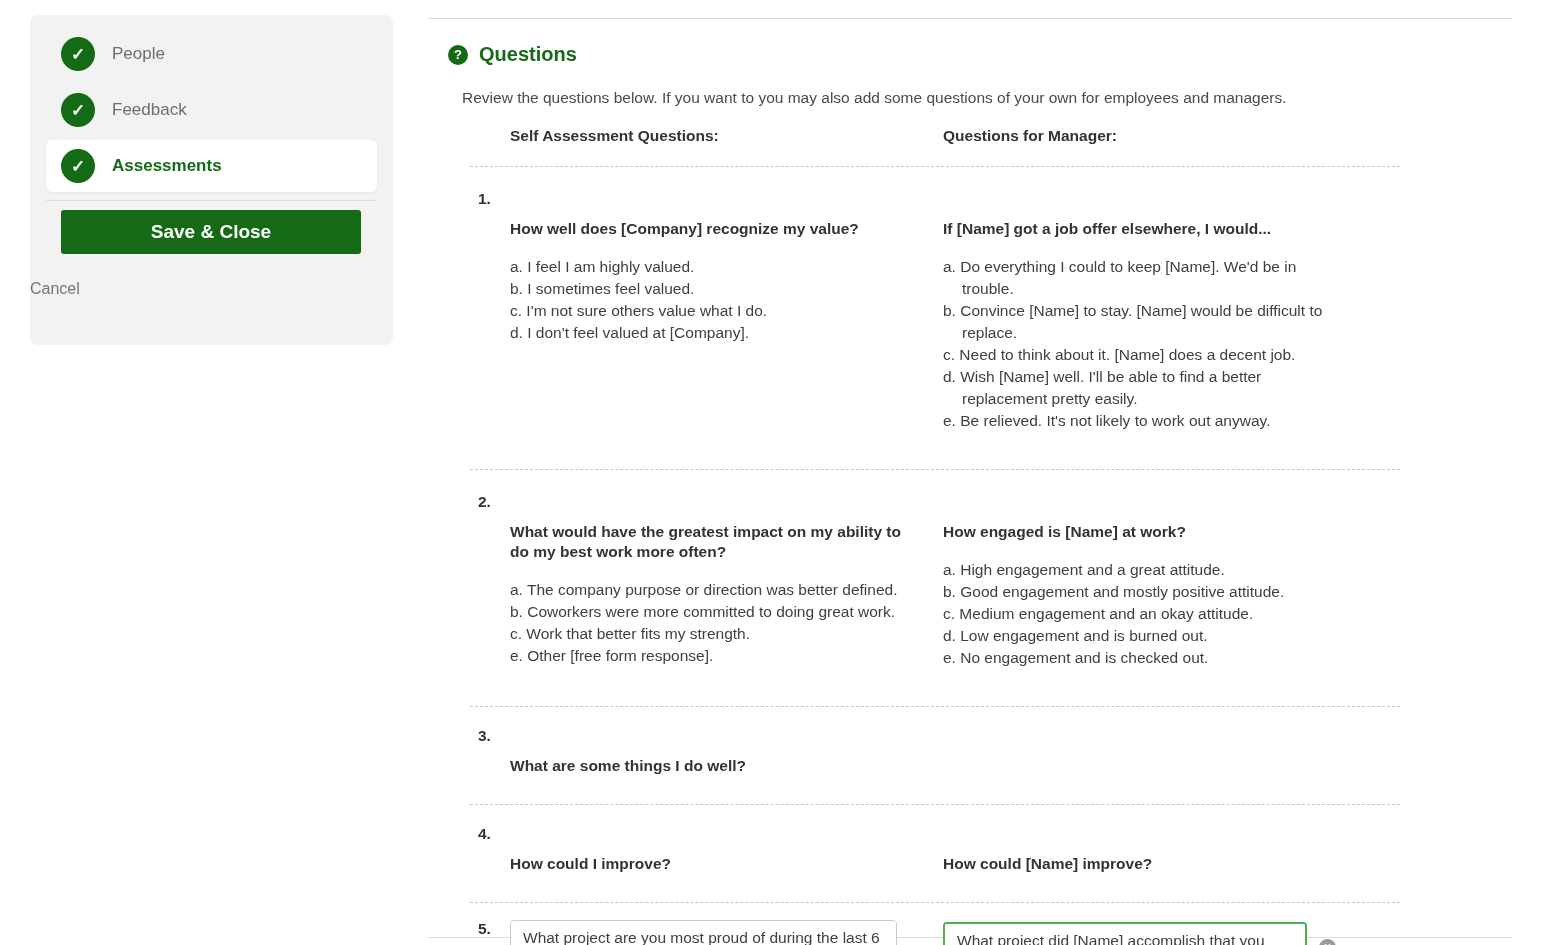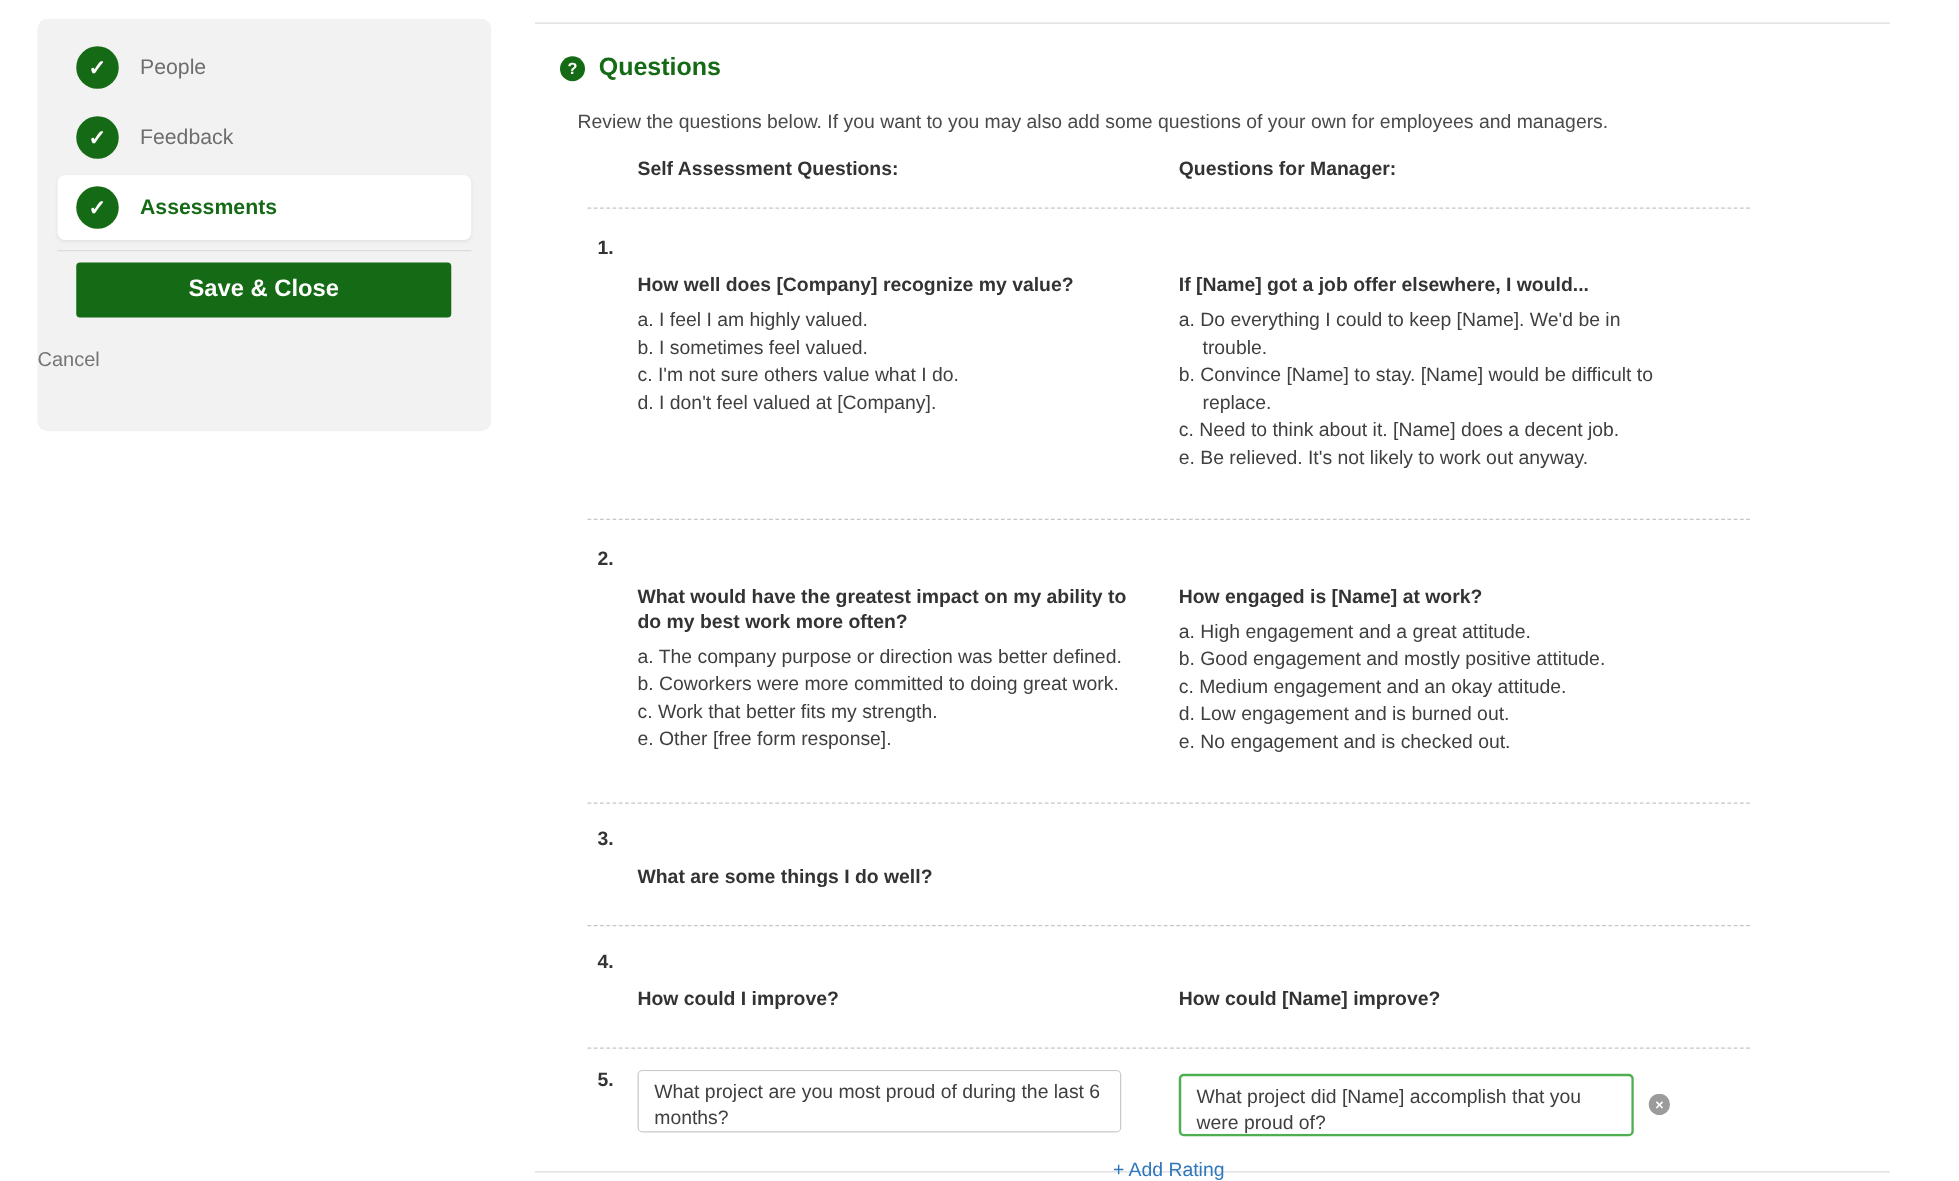--- a/index.html
+++ b/index.html
@@ -53,21 +53,21 @@
 
   .qtable { margin:20px 0 0 42px; width:930px; }
   .grid3 { display:grid; grid-template-columns:40px 433px 457px; }
   .qhead { font-weight:bold; font-size:15.5px; color:#333; padding-bottom:21px; }
   .sep { border-top:1px dashed #c6c6c6; height:0; }
 
   .qnum { font-weight:bold; font-size:15.5px; color:#333; padding-left:8px; }
   .qtext { font-weight:bold; font-size:15.5px; color:#333; line-height:20px;margin-top:29px; }
   .cell-self { padding-right:40px; }
   .cell-mgr { padding-right:64px; }
-  .opts { margin-top:7px; }
+  .opts { margin-top:17px; }
   .opt {
     font-size:15.5px; line-height:22px; color:#3f3f3f;
     padding-left:19px; text-indent:-19px;
   }
   .qrow-full { padding:23px 0 37px 0; }
   .qrow-simple { padding:20px 0 28px 0; }
 
   .qrow-input { padding:17px 0 0 0; }
   .q-input {
     width:387px; height:50px; border:1px solid #c9c9c9; border-radius:4px;
@@ -148,20 +148,21 @@
             <div class="opt">c. I'm not sure others value what I do.</div>
             <div class="opt">d. I don't feel valued at [Company].</div>
           </div>
       </div>
       <div class="cell-mgr">
         <div class="qtext">If [Name] got a job offer elsewhere, I would...</div>
         <div class="opts">
             <div class="opt">a. Do everything I could to keep [Name]. We'd be in trouble.</div>
             <div class="opt">b. Convince [Name] to stay. [Name] would be difficult to replace.</div>
             <div class="opt">c. Need to think about it. [Name] does a decent job.</div>
+            <div class="opt">d. Wish [Name] well. I'll be able to find a better replacement pretty easily.</div>
             <div class="opt">e. Be relieved. It's not likely to work out anyway.</div>
           </div>
       </div>
     </div>
 
     <div class="sep"></div>
 
     
     <div class="grid3 qrow-full">
       <div class="qnum">2.</div>

